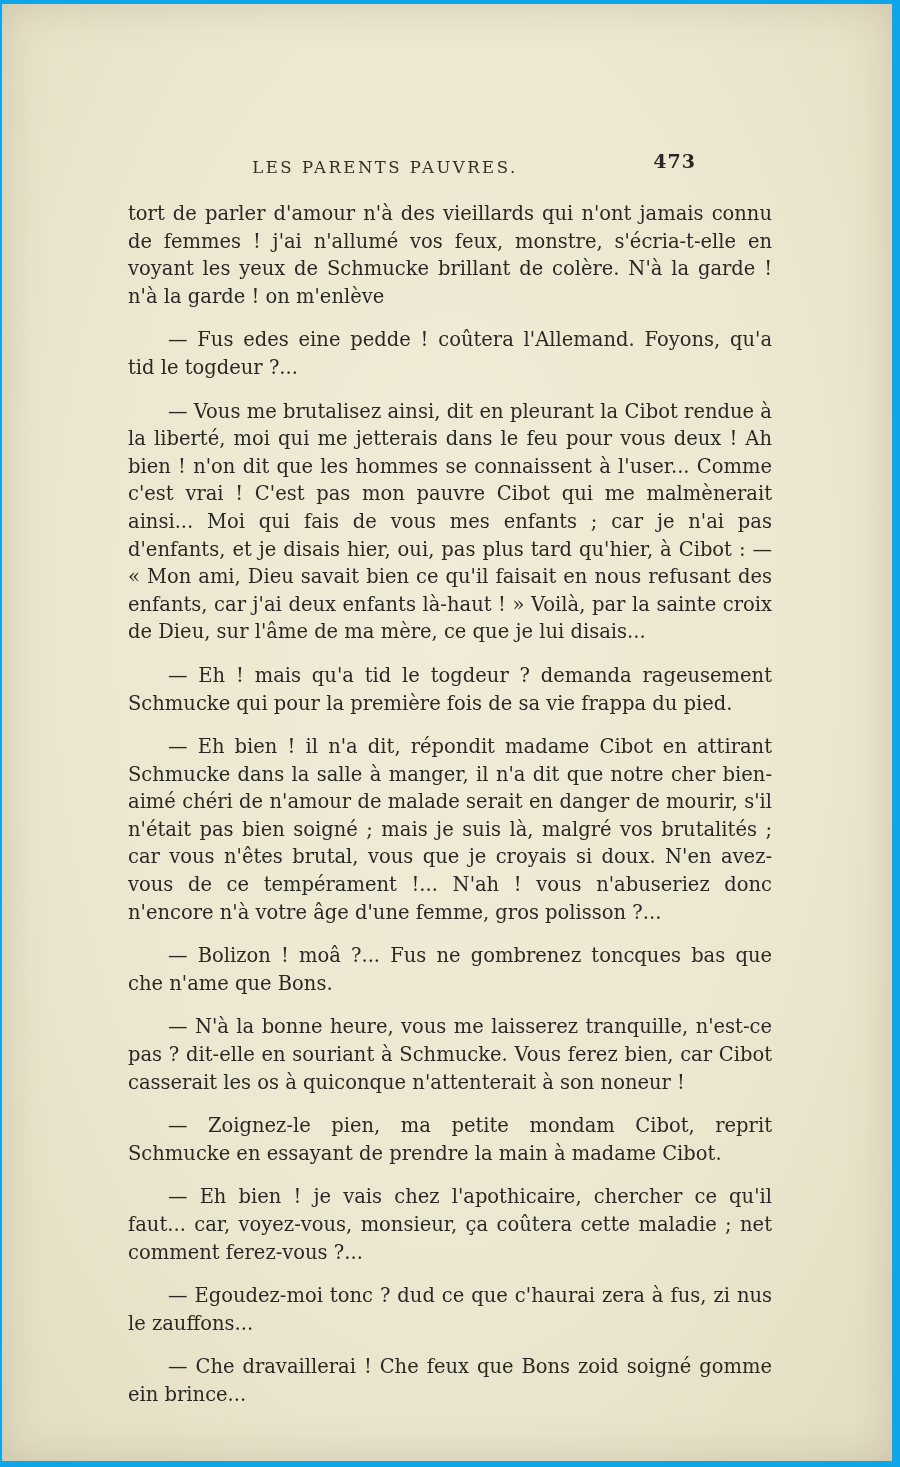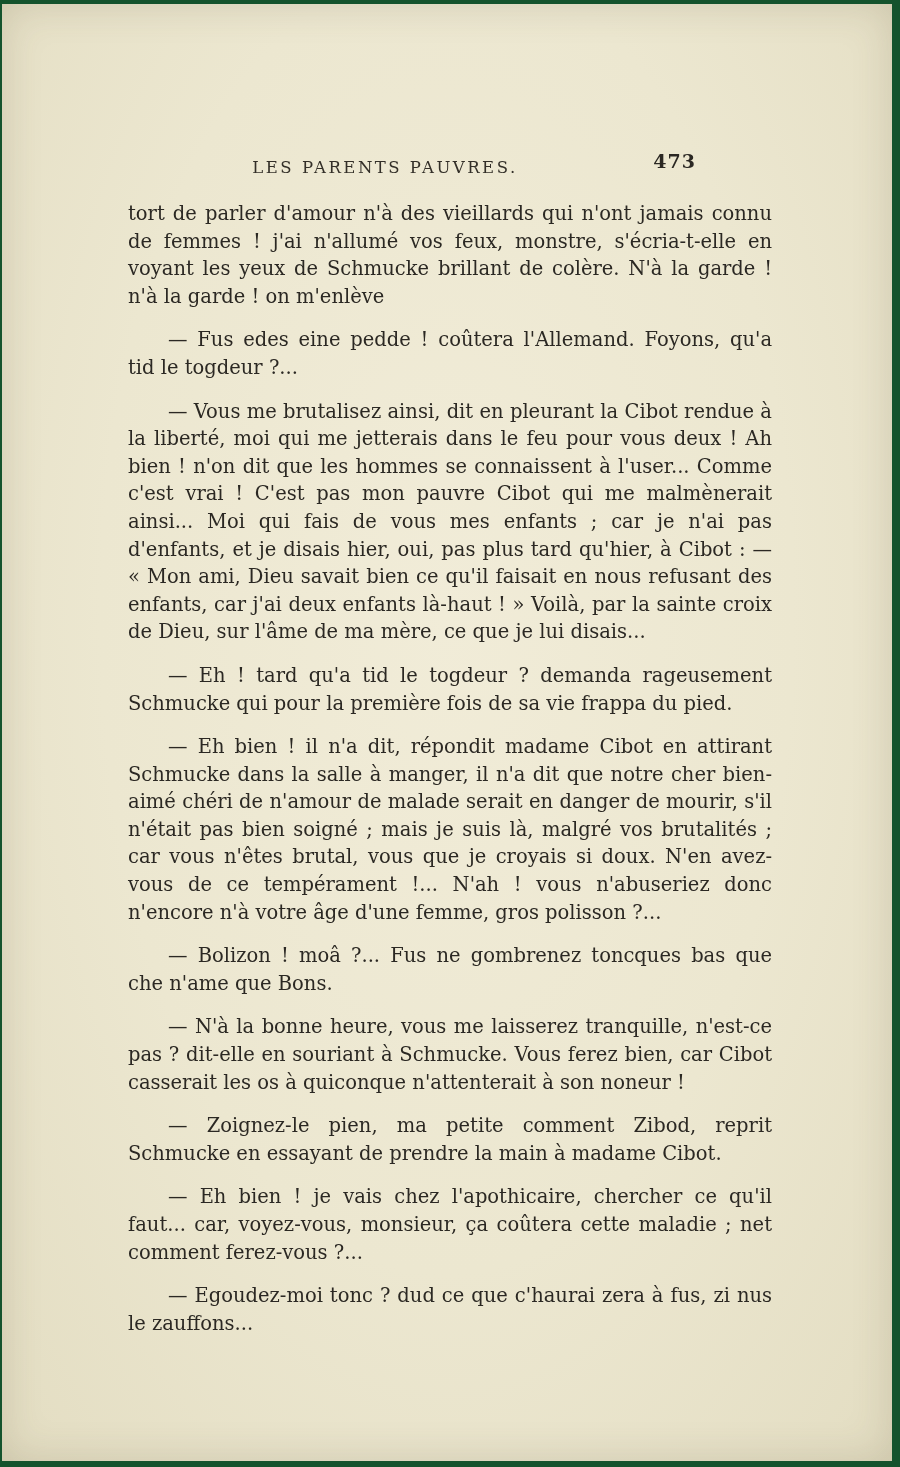--- a/index.html
+++ b/index.html
@@ -9,21 +9,21 @@
   body {
     width: 900px;
     height: 1467px;
     background: #14120f;
     overflow: hidden;
   }
   .scan-frame {
     position: relative;
     width: 900px;
     height: 1467px;
-    background: #14532d;
+    background: #0ea5e9;
   }
   .page {
     position: absolute;
     top: 4px;
     left: 2px;
     right: 8px;
     bottom: 6px;
     background: radial-gradient(ellipse at 50% 42%, #f1ecd8 0%, #ece7d0 55%, #e3ddc2 100%);
     box-shadow: inset 0 0 40px rgba(90,80,50,0.18);
   }
@@ -81,24 +81,25 @@
       <div class="running-head">
         <span class="head-title">LES PARENTS PAUVRES.</span>
         <span class="head-folio">473</span>
       </div>
 
       <div class="text-block">
 
       <p class=""><span>tort de parler d'amour n'à des vieillards qui n'ont jamais connu de femmes ! j'ai n'allumé vos feux, monstre, s'écria-t-elle en voyant les yeux de Schmucke brillant de colère. N'à la garde ! n'à la garde ! on m'enlève</span></p>
           <p class="indent"><span>— </span><span class="it">Fus edes eine pedde !</span><span> coûtera l'Allemand. </span><span class="it">Foyons, qu'a tid le togdeur ?...</span></p>
           <p class="indent"><span>— Vous me brutalisez ainsi, dit en pleurant la Cibot rendue à la liberté, moi qui me jetterais dans le feu pour vous deux ! Ah bien ! n'on dit que les hommes se connaissent à l'user... Comme c'est vrai ! C'est pas mon pauvre Cibot qui me malmènerait ainsi... Moi qui fais de vous mes enfants ; car je n'ai pas d'enfants, et je disais hier, oui, pas plus tard qu'hier, à Cibot : — « Mon ami, Dieu savait bien ce qu'il faisait en nous refusant des enfants, car j'ai deux enfants là-haut ! » Voilà, par la sainte croix de Dieu, sur l'âme de ma mère, ce que je lui disais...</span></p>
-          <p class="indent"><span>— </span><span class="it">Eh ! tard qu'a tid le togdeur ?</span><span> demanda rageusement Schmucke qui pour la première fois de sa vie frappa du pied.</span></p>
+          <p class="indent"><span>— </span><span class="it">Eh ! mais qu'a tid le togdeur ?</span><span> demanda rageusement Schmucke qui pour la première fois de sa vie frappa du pied.</span></p>
           <p class="indent"><span>— Eh bien ! il n'a dit, répondit madame Cibot en attirant Schmucke dans la salle à manger, il n'a dit que notre cher bien-aimé chéri de n'amour de malade serait en danger de mourir, s'il n'était pas bien soigné ; mais je suis là, malgré vos brutalités ; car vous n'êtes brutal, vous que je croyais si doux. N'en avez-vous de ce tempérament !... N'ah ! vous n'abuseriez donc n'encore n'à votre âge d'une femme, gros polisson ?...</span></p>
           <p class="indent"><span>— </span><span class="it">Bolizon ! moâ ?... Fus ne gombrenez toncques bas que che n'ame que Bons.</span></p>
           <p class="indent"><span>— N'à la bonne heure, vous me laisserez tranquille, n'est-ce pas ? dit-elle en souriant à Schmucke. Vous ferez bien, car Cibot casserait les os à quiconque n'attenterait à son noneur !</span></p>
-          <p class="indent"><span>— </span><span class="it">Zoignez-le pien, ma petite comment Zibod,</span><span> reprit Schmucke en essayant de prendre la main à madame Cibot.</span></p>
+          <p class="indent"><span>— </span><span class="it">Zoignez-le pien, ma petite mondam Cibot,</span><span> reprit Schmucke en essayant de prendre la main à madame Cibot.</span></p>
           <p class="indent"><span>— Eh bien ! je vais chez l'apothicaire, chercher ce qu'il faut... car, voyez-vous, monsieur, ça coûtera cette maladie ; net comment ferez-vous ?...</span></p>
           <p class="indent"><span>— </span><span class="it">Egoudez-moi tonc ? dud ce que c'haurai zera à fus, zi nus le zauffons...</span></p>
+          <p class="indent"><span>— </span><span class="it">Che dravaillerai ! Che feux que Bons zoid soigné gomme ein brince...</span></p>
         </div>
 
     </div>
   </div>
 </div>
 
 </body></html>

